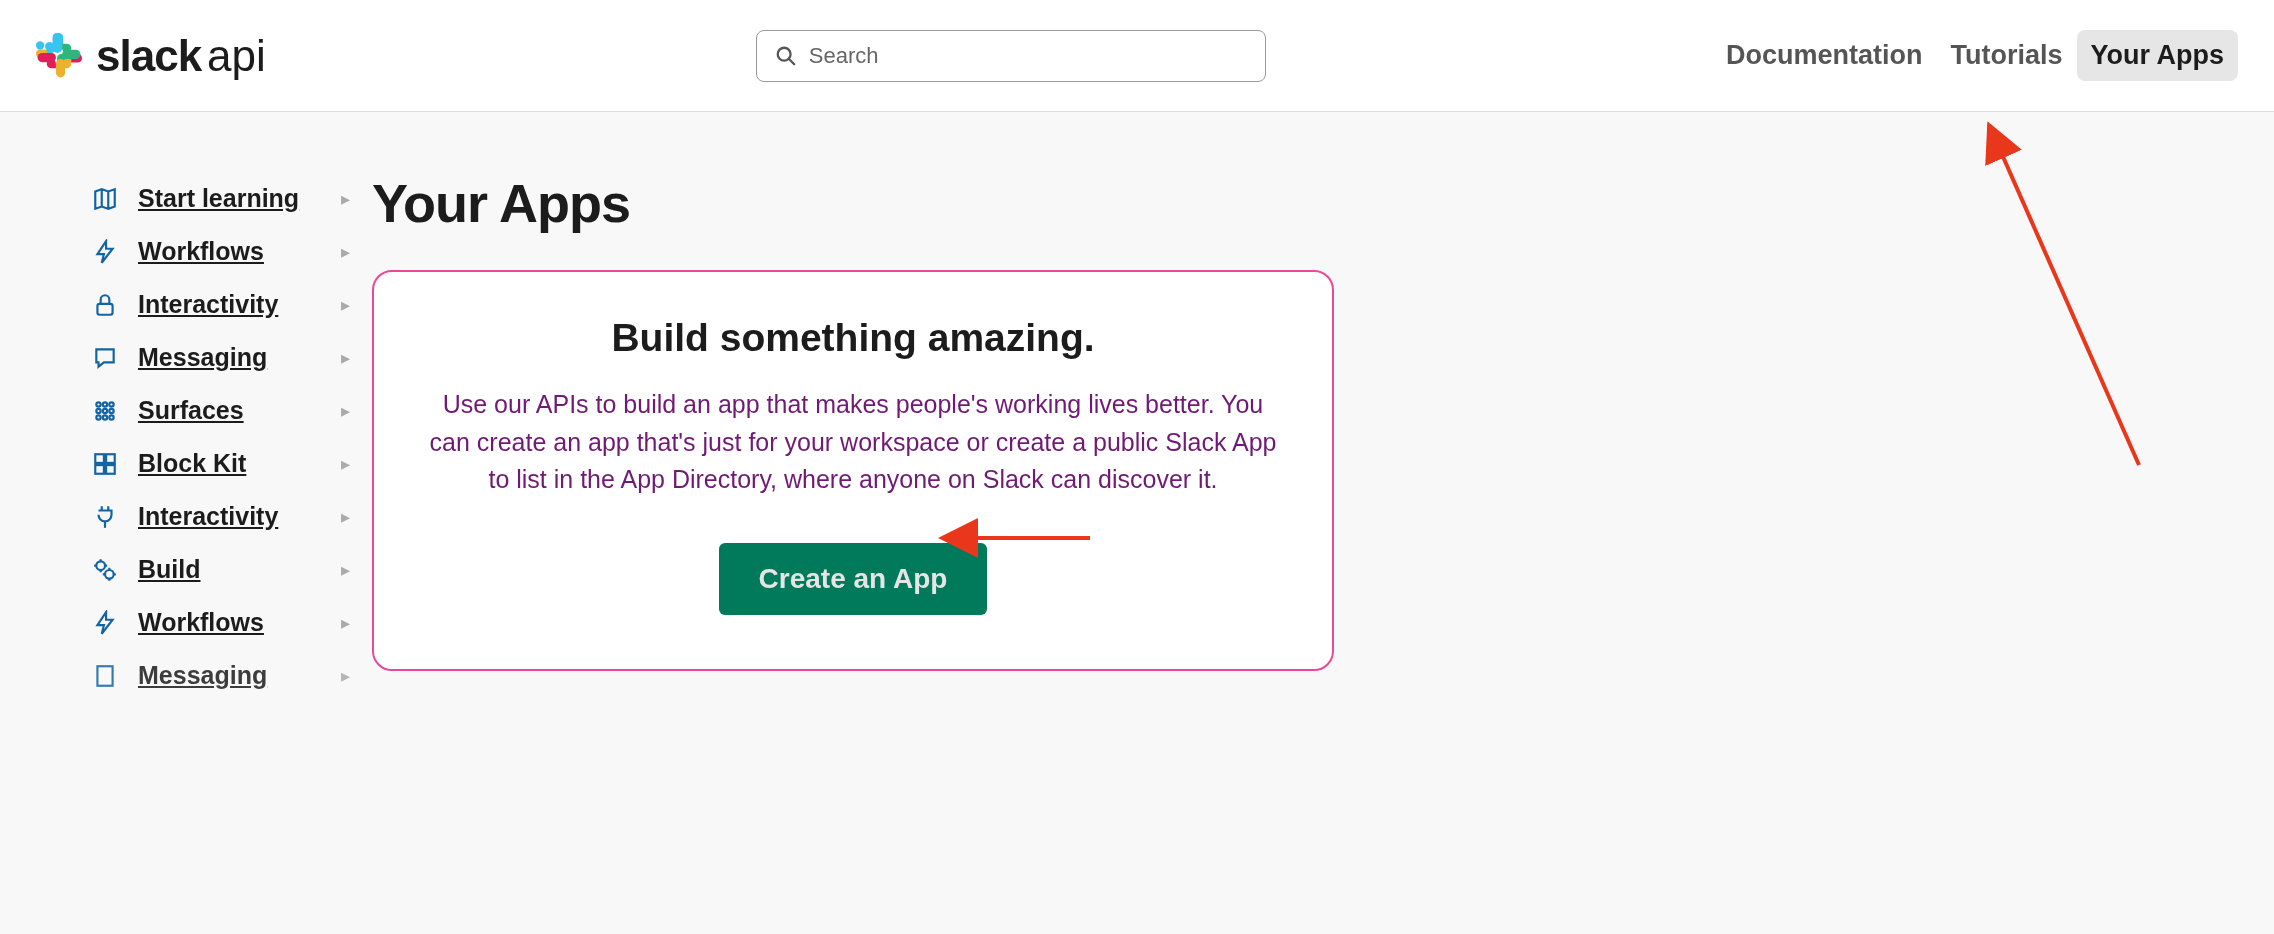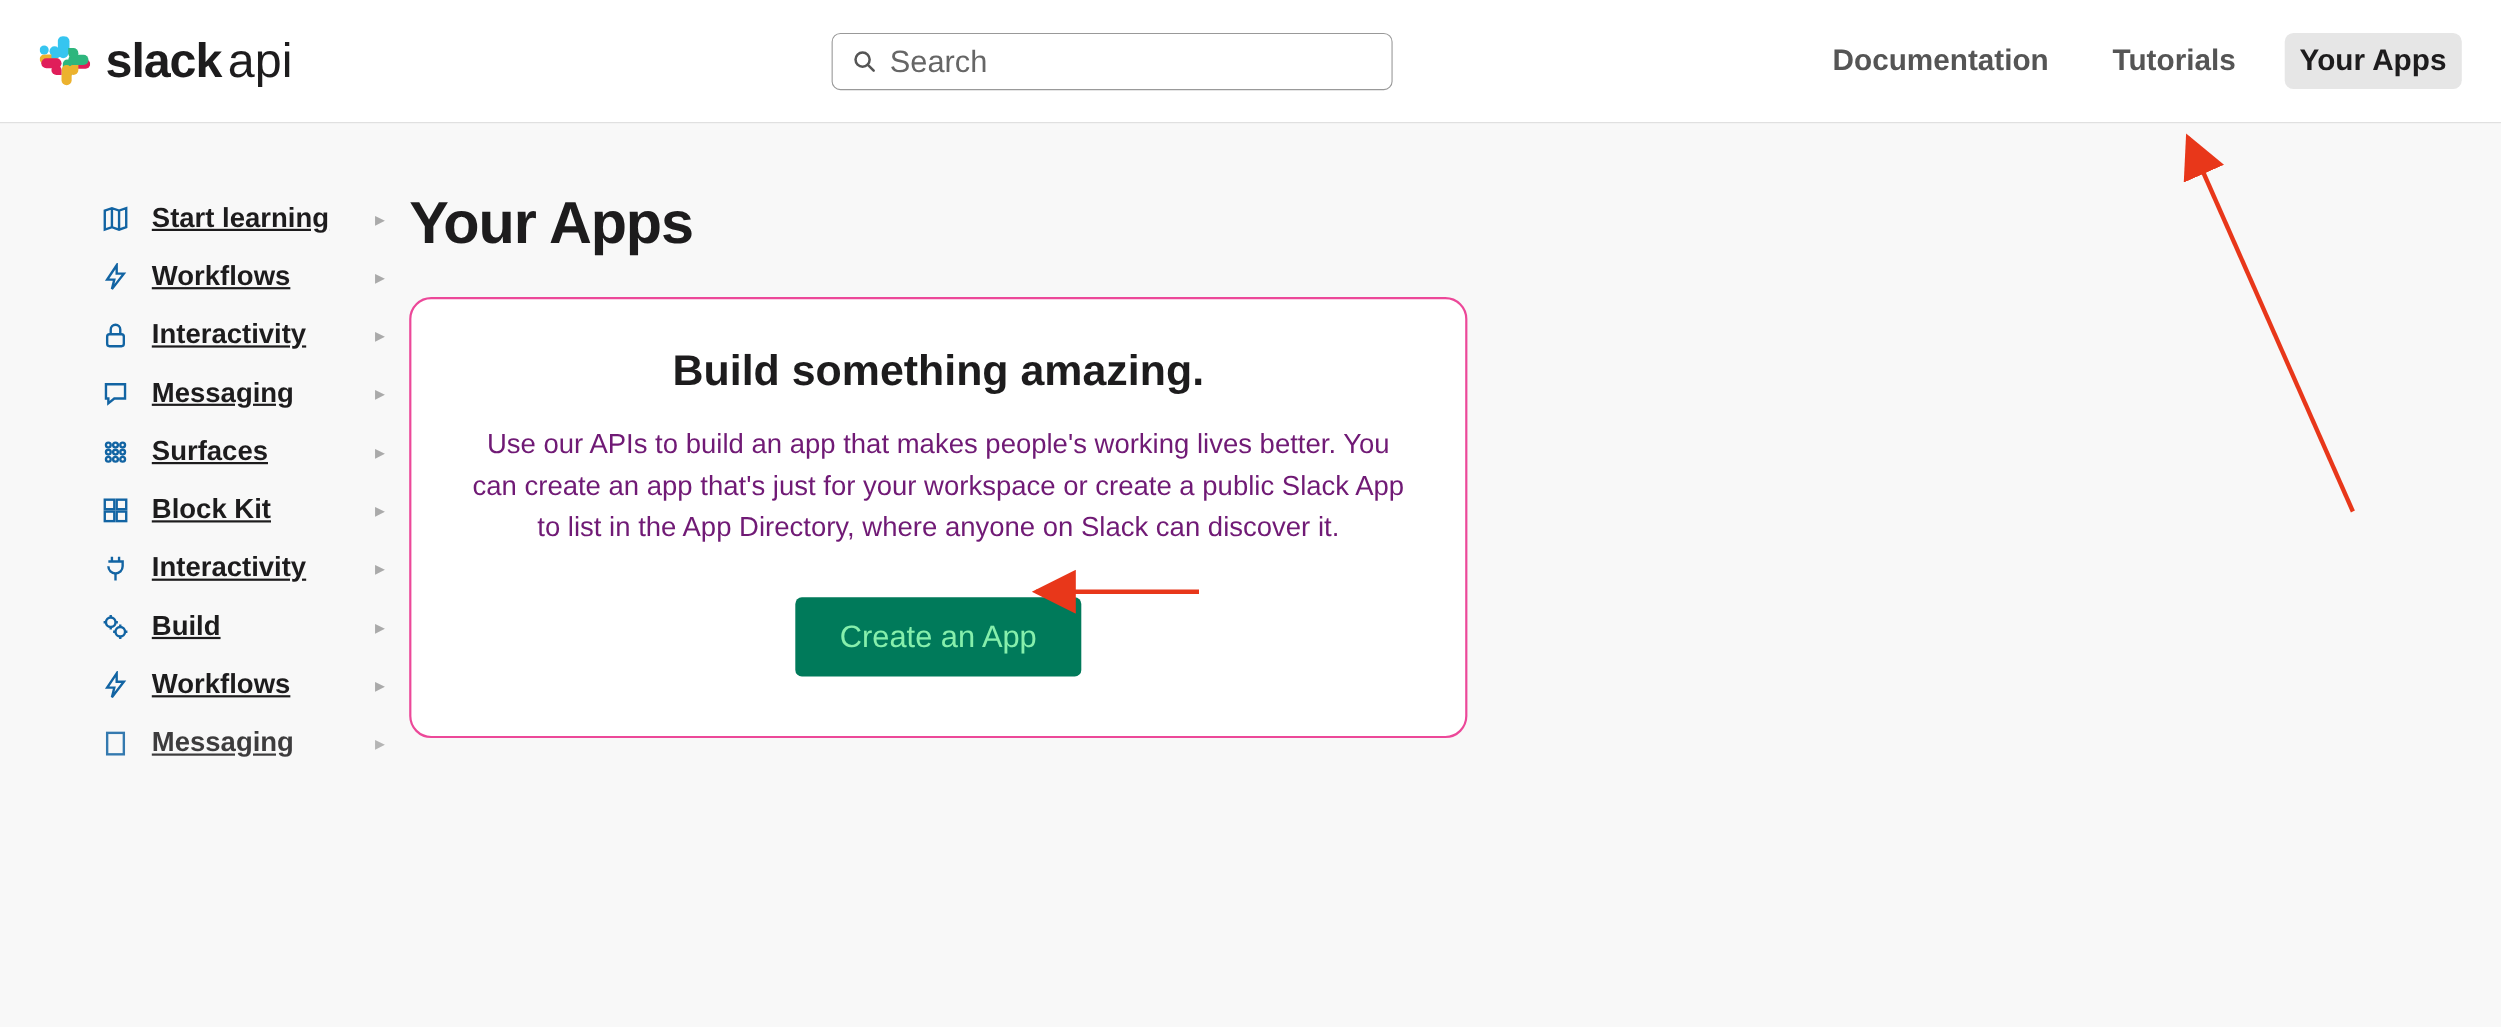--- a/index.html
+++ b/index.html
@@ -52,31 +52,30 @@
     background: #fff;
   }
   .search-icon {
     color: #555;
     margin-right: 12px;
     flex-shrink: 0;
   }
   .search-input {
     border: none;
     outline: none;
-    font-size: 28px;
+    font-size: 22px;
     width: 100%;
     color: #a16207;
     background: transparent;
   }
   .search-input::placeholder { color: #666; }
   .nav-links {
     margin-left: auto;
     display: flex;
     align-items: center;
-    gap: 30px;
   }
   .nav-link {
     font-size: 27px;
     font-weight: 700;
     color: #555;
     text-decoration: none;
     padding: 10px 14px;
     border-radius: 8px;
     cursor: pointer;
   }
@@ -150,24 +149,24 @@
     margin-bottom: 26px;
   }
   .card-desc {
     font-size: 25px;
     line-height: 1.5;
     color: #701a75;
     margin-bottom: 44px;
   }
   .create-btn {
     background: #007a5a;
-    color: #86efac;
+    color: #e5e5e5;
     border: none;
     font-size: 28px;
-    font-weight: 400;
+    font-weight: 700;
     padding: 20px 40px;
     border-radius: 6px;
     cursor: pointer;
   }
   
   .arrow1 {
     position: absolute;
     top: 105px;
     right: 125px;
     pointer-events: none;

